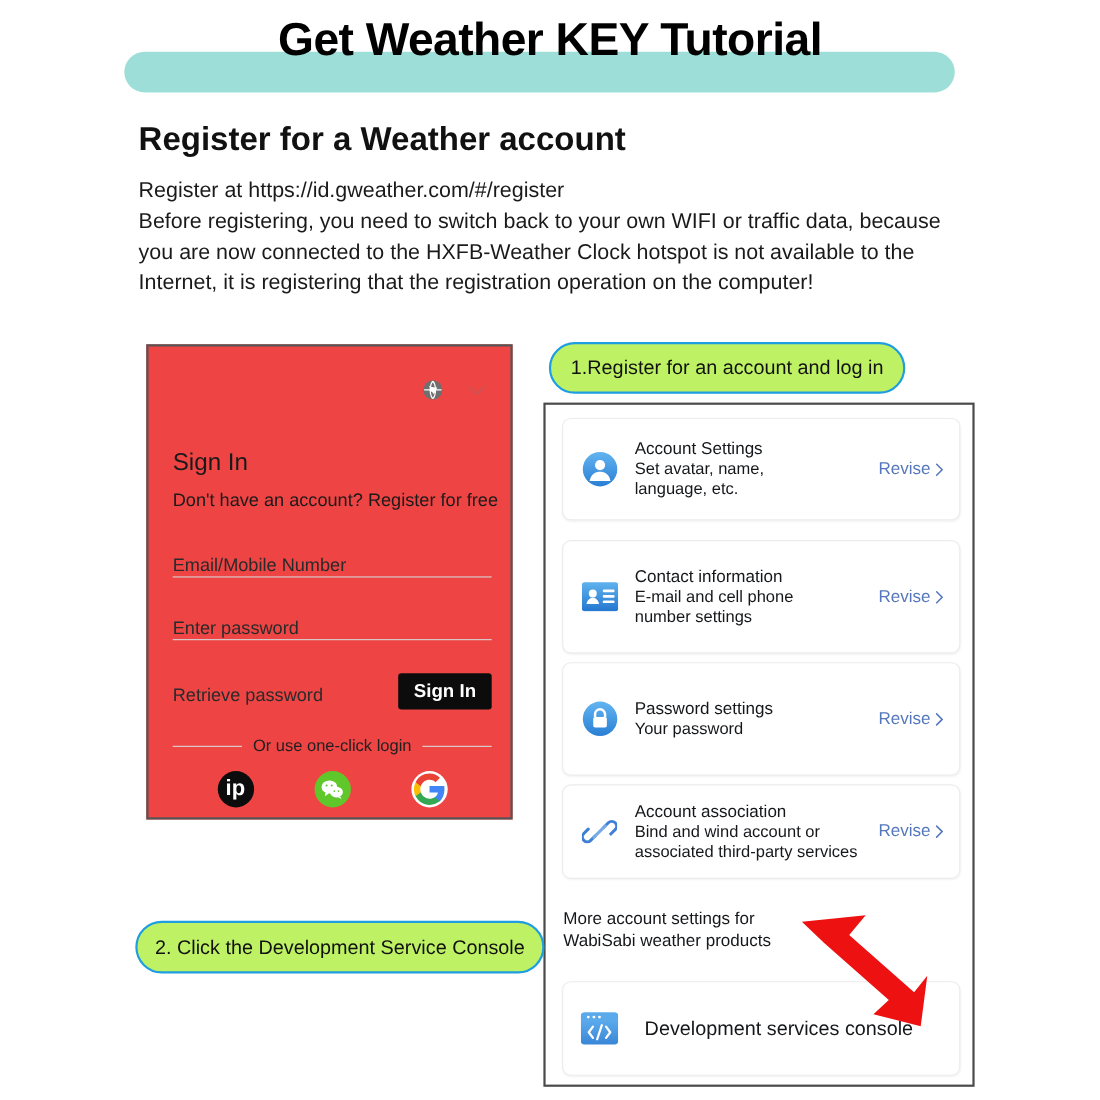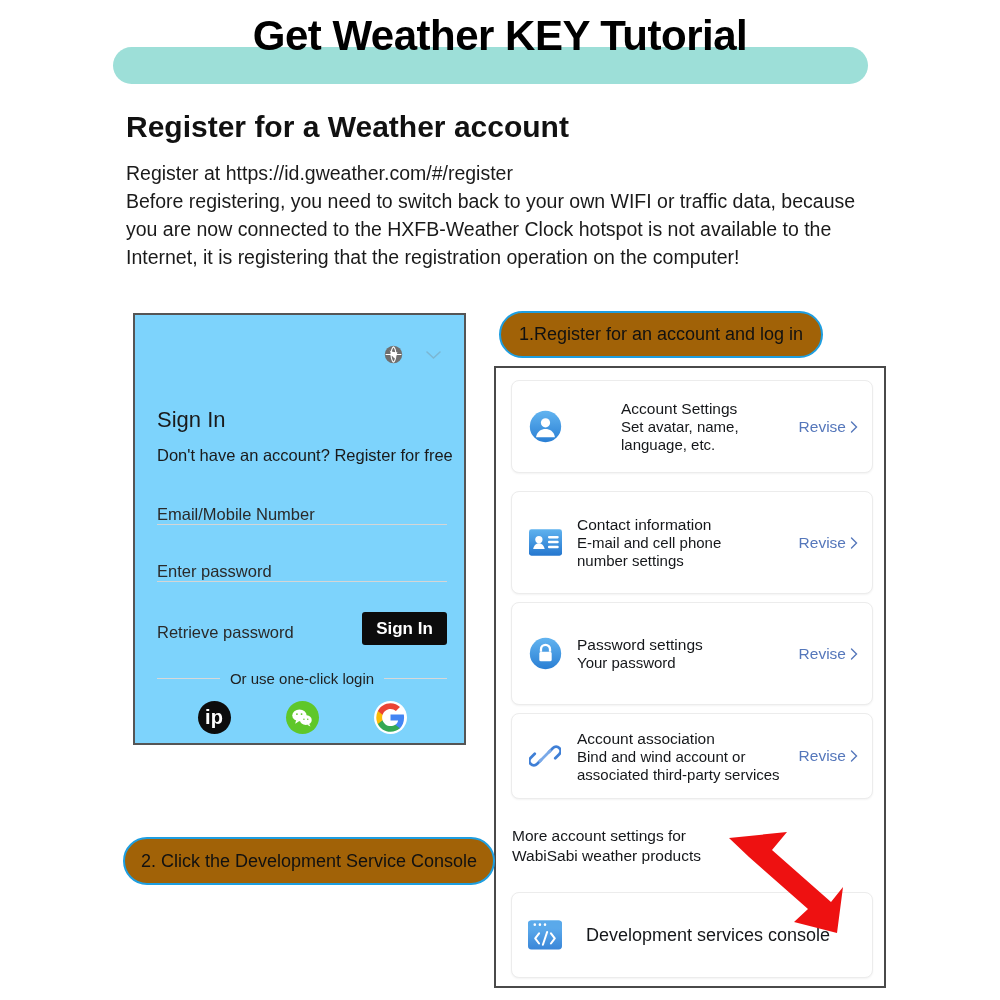--- a/index.html
+++ b/index.html
@@ -56,21 +56,21 @@
     line-height: 28px;
     color: #1a1a1a;
   }
   #intro-paragraph .line { display: block; white-space: nowrap; }
 
   
   #signin-card {
     position: absolute;
     left: 133px; top: 313px;
     width: 333px; height: 432px;
-    background: #7dd3fc;
+    background: #ef4444;
     border: 2px solid #555555;
     box-sizing: border-box;
   }
   #card-topbar {
     position: absolute;
     right: 22px; top: 30px;
     display: flex; align-items: center; gap: 22px;
   }
   .globe-ic { width: 19px; height: 19px; display:block; }
   .chev-faint { display:block; width:17px; height:12px; opacity:0.3; }
@@ -128,21 +128,21 @@
     display: flex; align-items: center; justify-content: center;
     cursor: pointer; border: none; padding: 0;
   }
   #social-ip { background: #0c0c0c; color: #ffffff; font-size: 20px; font-weight: bold; font-family:"Liberation Sans",sans-serif; }
   #social-wechat { background: #5fc72a; }
   #social-google { background: #ffffff; }
 
   
   .callout-pill {
     position: absolute;
-    background: #a16207;
+    background: #bef264;
     border: 2.5px solid #1e9ee0;
     border-radius: 24px;
     display: flex; align-items: center; justify-content: center;
     font-size: 18px;
     color: #111111;
     white-space: nowrap;
     z-index: 20;
   }
   #callout-register { left: 499px; top: 311px; width: 320px; height: 43px; }
   #callout-console  { left: 123px; top: 837px; width: 368px; height: 44px; }
@@ -160,21 +160,21 @@
     position: absolute;
     left: 15px; width: 362px;
     background: #ffffff;
     border: 1px solid #ececec;
     border-radius: 8px;
     box-sizing: border-box;
     box-shadow: 0 1px 2px rgba(0,0,0,0.05);
     display: flex; align-items: center;
     padding: 0 14px;
   }
-  #card-account { top: 12px; height: 93px; gap: 44px; }
+  #card-account { top: 12px; height: 93px; }
   #card-contact { top: 123px; height: 103px; }
   #card-password { top: 234px; height: 103px; }
   #card-association { top: 345px; height: 86px; }
   #card-console { top: 524px; height: 86px; }
 
   .setting-icon { width: 38px; flex: 0 0 38px; display:flex; align-items:center; justify-content:center; }
   .setting-text { flex: 1; padding-left: 13px; }
   .setting-title { font-size: 15.5px; color: #15171a; line-height: 19px; }
   .setting-desc  { font-size: 15px; color: #15171a; line-height: 18px; }
   .revise-link {

